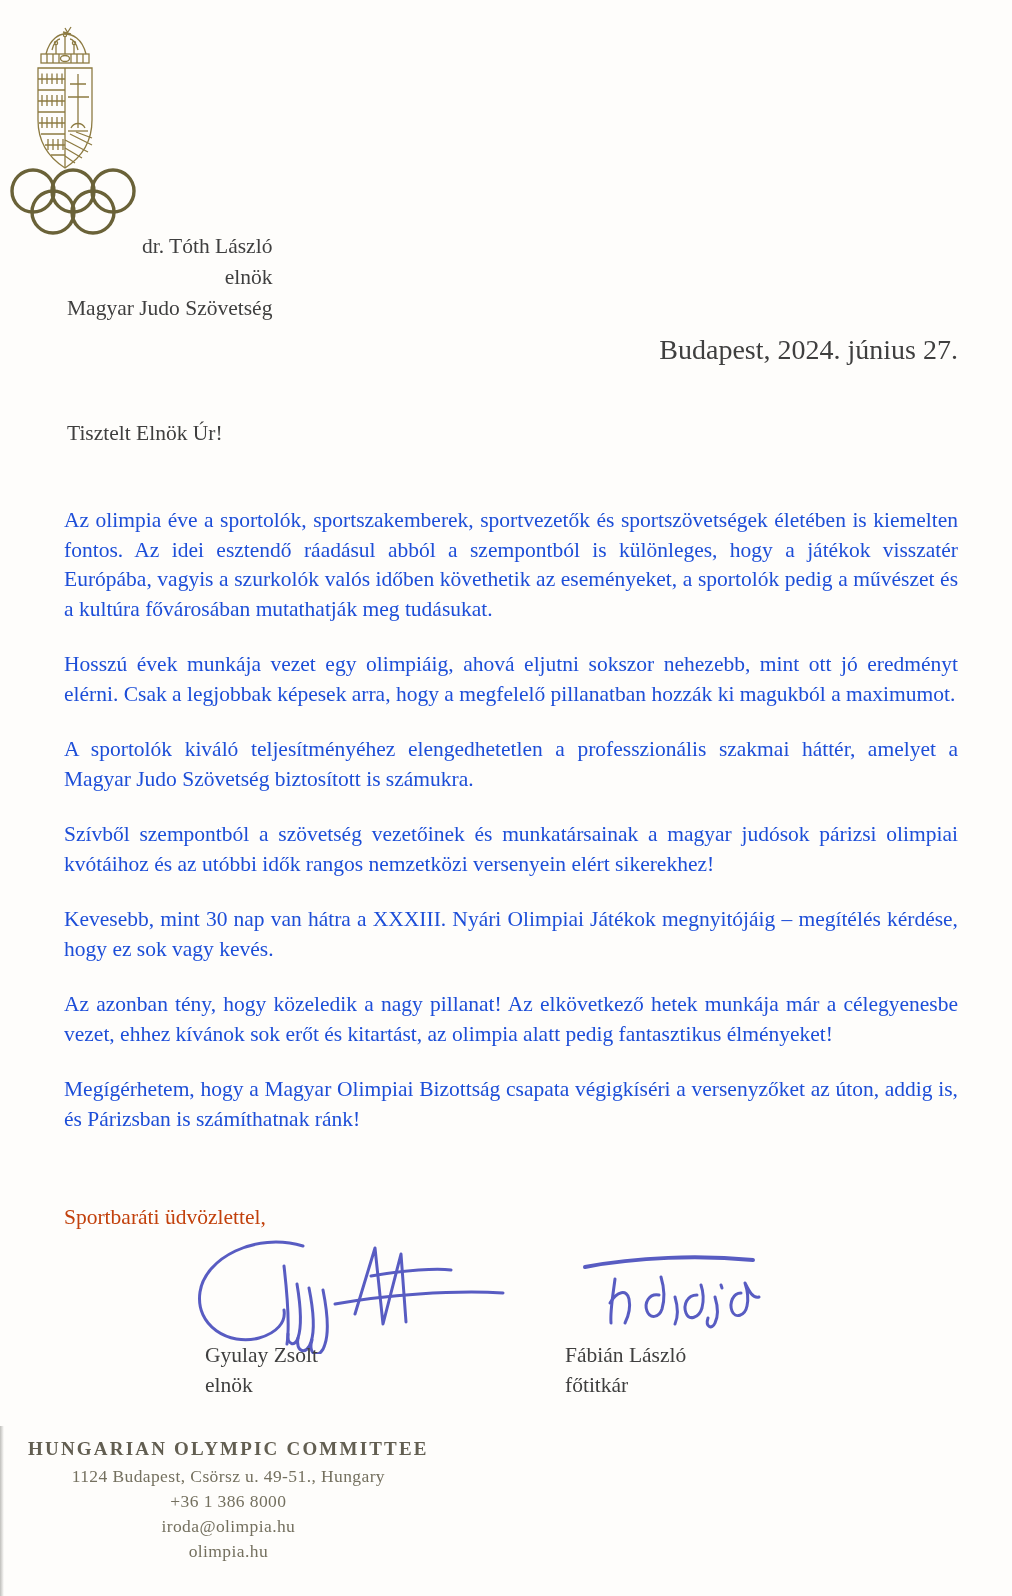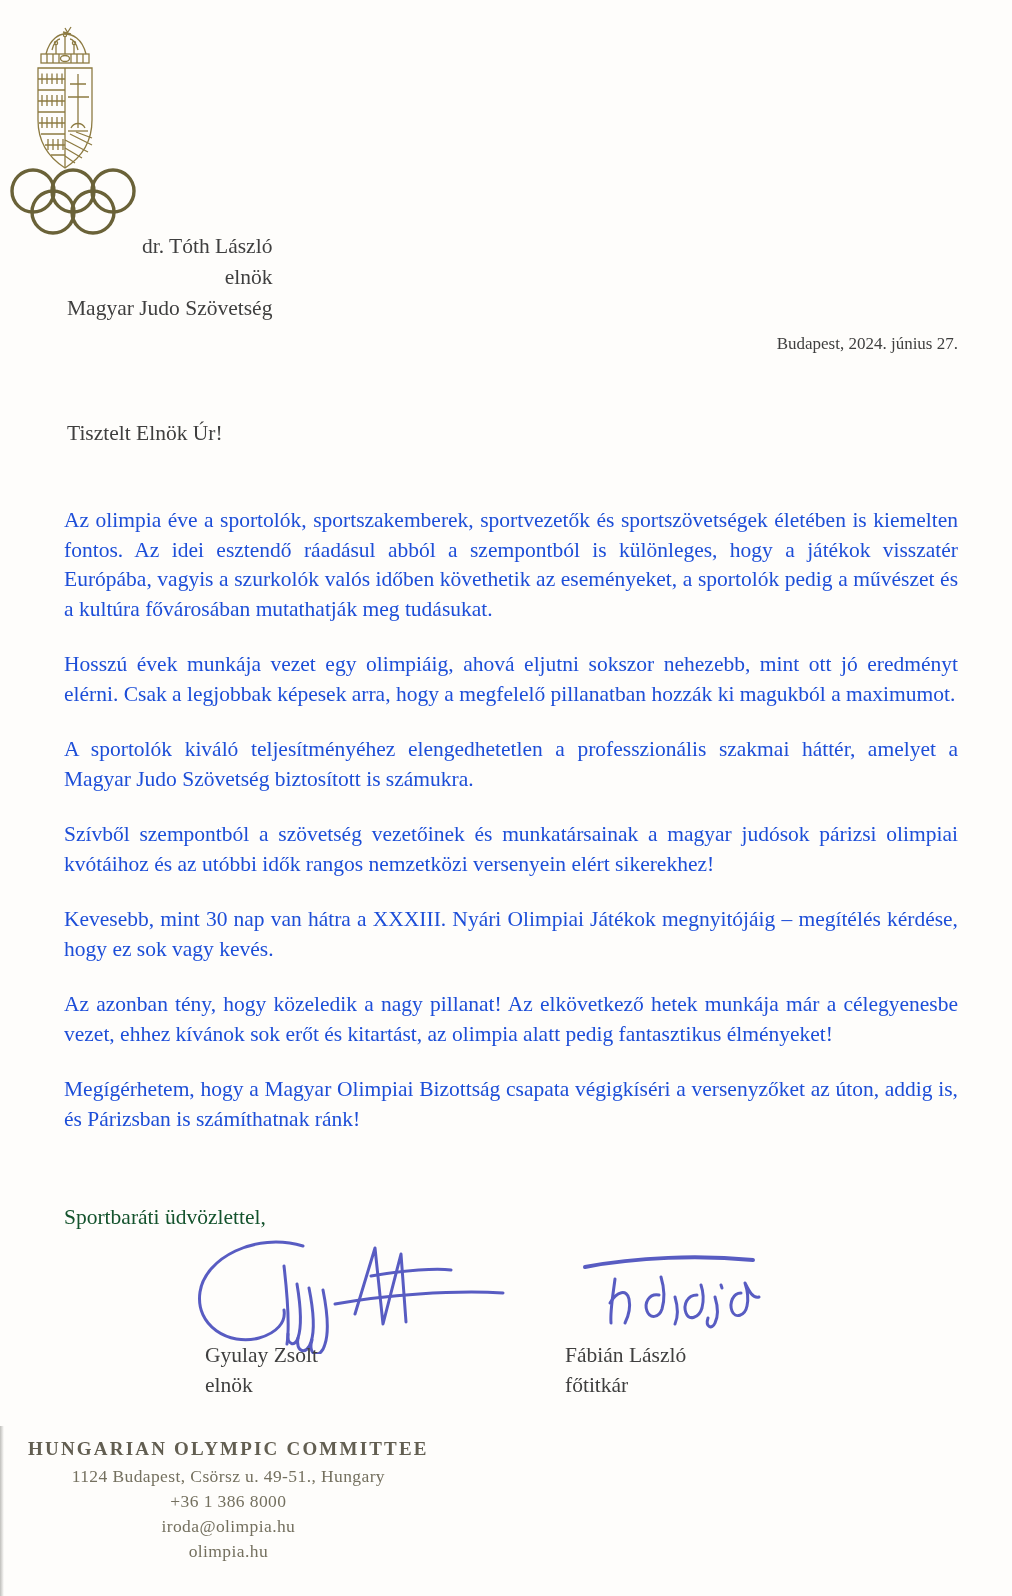--- a/index.html
+++ b/index.html
@@ -18,38 +18,38 @@
 
   
   .recipient {
     position: absolute; left: 67px; top: 231px;
     font-size: 21.5px; line-height: 31px; color: #3f3f3f; text-align: right;
   }
 
   
   .dateline {
     position: absolute; right: 54px; top: 334px;
-    font-size: 17px; color: #3f3f3f;
+    font-size: 28px; color: #3f3f3f;
   }
 
   .salutation {
     position: absolute; left: 67px; top: 421px;
     font-size: 21.5px; color: #3f3f3f;
   }
 
   .body-text {
     position: absolute; left: 64px; right: 54px; top: 506px;
     font-size: 21.5px; line-height: 29.5px;
     text-align: justify; color: #1d4ed8;
   }
   .body-text p { margin: 0 0 26px 0; }
 
   .closing {
     position: absolute; left: 64px; top: 1205px;
-    font-size: 21.5px; color: #14532d;
+    font-size: 21.5px; color: #c2410c;
   }
 
   
   .sig-ink { position: absolute; }
   .sig-ink svg { display: block; }
   .sig-label {
     position: absolute; text-align: left;
     font-size: 21.5px; line-height: 30px; color: #3f3f3f;
   }
   .sig-label-left  { left: 205px; top: 1340px; width: 240px; }

